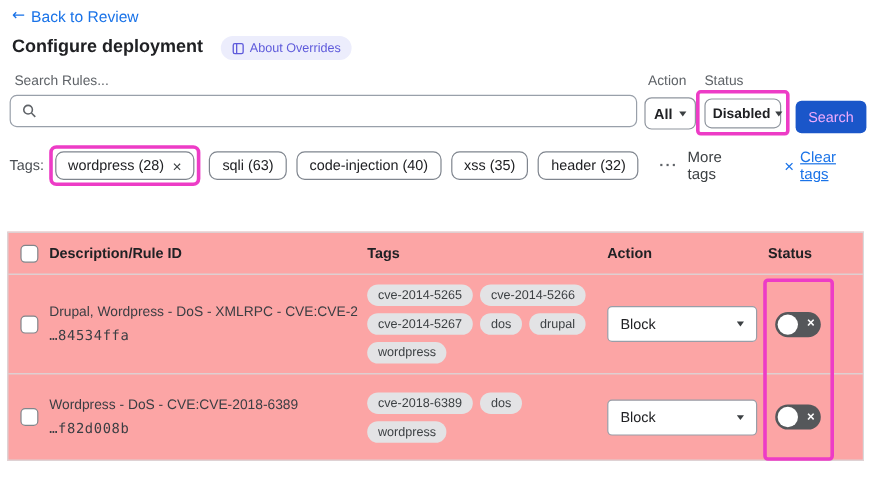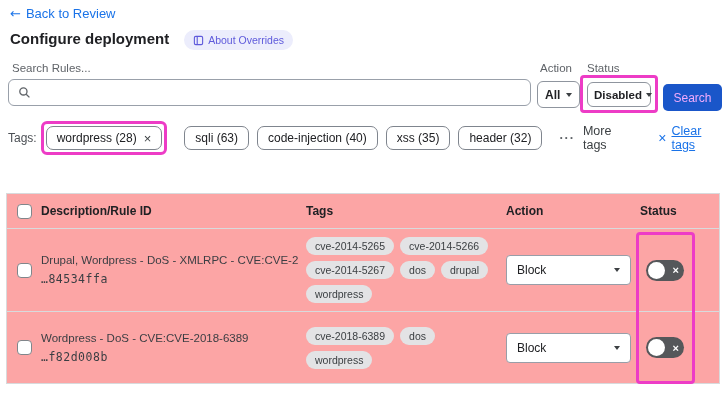--- a/index.html
+++ b/index.html
@@ -41,21 +41,21 @@
     justify-content:center; cursor:pointer; }
 
   
   .hl { border:3px solid #ed3cc6; border-radius:4px; pointer-events:none; }
   .hl-status { position:absolute; left:580px; top:75px; width:78px; height:38px; z-index:4; }
   .hl-toggles { position:absolute; left:636px; top:232px; width:59px; height:152px; z-index:4; }
 
   
   .tags-row { position:absolute; left:8px; top:121px; width:714px; display:flex; align-items:center; }
   .tags-label { font-size:12px; color:#4b4f54; margin-right:4px; }
-  .active-tag-wrap { border:3px solid #ed3cc6; border-radius:6px; padding:2px; margin-right:17px; }
+  .active-tag-wrap { border:3px solid #ed3cc6; border-radius:6px; padding:2px; margin-right:7px; }
   .tag-pill { display:inline-flex; align-items:center; gap:7px; border:1px solid #7f858e; border-radius:7px;
     background:#fff; color:#202124; font-size:12px; padding:4px 10px; white-space:nowrap; cursor:pointer; margin-right:8px; }
   .active-tag-wrap .tag-pill { margin-right:0; }
   .tag-x { font-size:13px; color:#3c4043; line-height:1; cursor:pointer; }
   .more-tags { display:flex; align-items:center; gap:8px; color:#3c4043; font-size:12.5px; margin-left:9px; cursor:pointer; }
   .dots { letter-spacing:1px; font-weight:bold; color:#5f6368; }
   .clear-tags { display:flex; align-items:center; gap:5px; color:#1a73e8; font-size:12.5px; margin-left:27px; cursor:pointer; }
   .clear-tags .clear-label { text-decoration:underline; }
   .clear-x { font-size:14px; }
 

